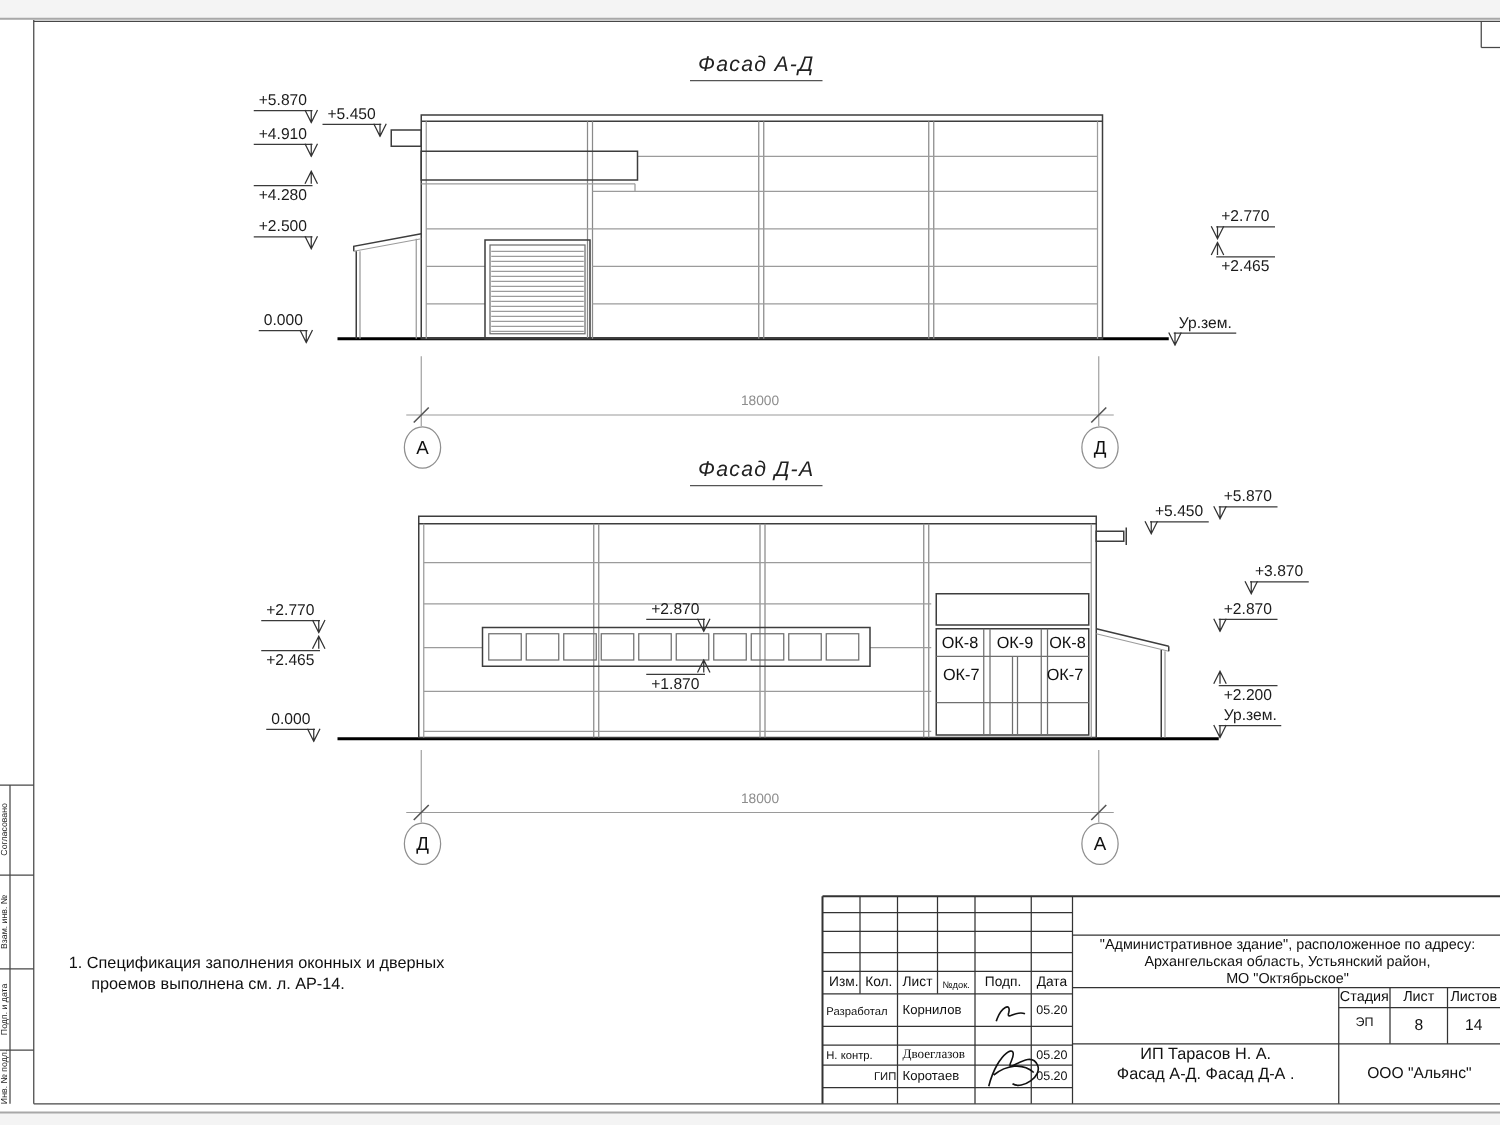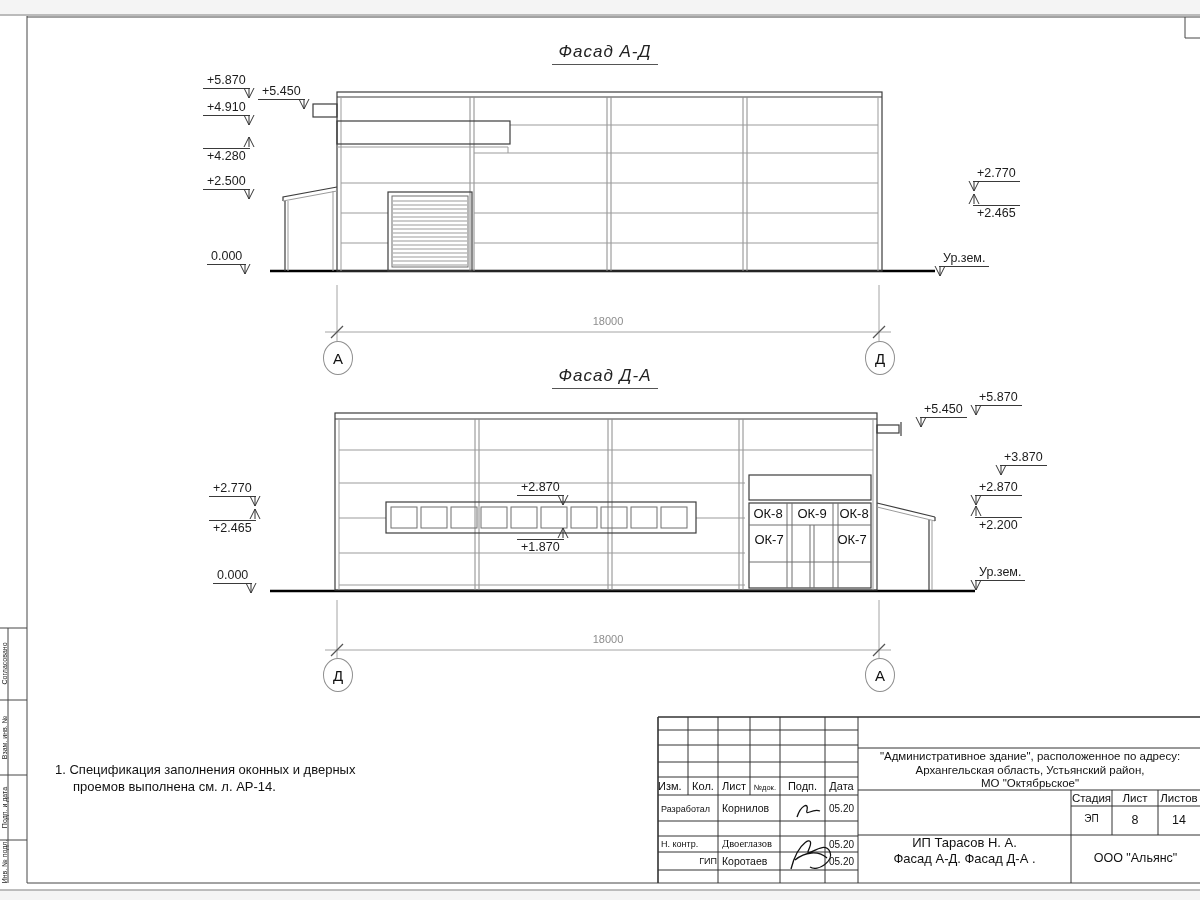--- a/index.html
+++ b/index.html
@@ -260,21 +260,21 @@
         </svg></div>
       <div class="emark down aleft" style="left:920px;top:403px;"><span class="lbl">+5.450</span><svg viewBox="0 0 14 12">
           <path d="M2,1 L7,11 L12,1 M7,1 L7,11" stroke="#333" fill="none" stroke-width="1"></path>
         </svg></div>
       <div class="emark down aleft" style="left:975px;top:451px;margin-left:25px;"><span class="lbl">+3.870</span><svg viewBox="0 0 14 12">
           <path d="M2,1 L7,11 L12,1 M7,1 L7,11" stroke="#333" fill="none" stroke-width="1"></path>
         </svg></div>
       <div class="emark down aleft" style="left:975px;top:481px;"><span class="lbl">+2.870</span><svg viewBox="0 0 14 12">
           <path d="M2,1 L7,11 L12,1 M7,1 L7,11" stroke="#333" fill="none" stroke-width="1"></path>
         </svg></div>
-      <div class="emark up aleft" style="left:975px;top:517px;"><span class="lbl">+2.200</span><svg viewBox="0 0 14 12">
+      <div class="emark up aleft" style="left:975px;top:548px;"><span class="lbl">+2.200</span><svg viewBox="0 0 14 12">
           <path d="M2,11 L7,1 L12,11 M7,1 L7,11" stroke="#333" fill="none" stroke-width="1"></path>
         </svg></div>
       <div class="emark down aleft" style="left:975px;top:566px;"><span class="lbl">Ур.зем.</span><svg viewBox="0 0 14 12">
           <path d="M2,1 L7,11 L12,1 M7,1 L7,11" stroke="#333" fill="none" stroke-width="1"></path>
         </svg></div>
       <div class="axis" style="left:323px;top:658px;">Д</div>
       <div class="axis" style="left:865px;top:658px;">А</div>
       <div class="dim-text" style="left:578px;top:633px;">18000</div>
       <div class="win-label" style="left:746px;top:506px;">ОК-8</div>
       <div class="win-label" style="left:790px;top:506px;">ОК-9</div>
@@ -284,21 +284,21 @@
       <div class="margin-label" style="left:-26px;top:660px;width:60px;text-align:center;">Согласовано</div>
       <div class="margin-label" style="left:-26px;top:733.5px;width:60px;text-align:center;">Взам. инв. №</div>
       <div class="margin-label" style="left:-26px;top:803.5px;width:60px;text-align:center;">Подп. и дата</div>
       <div class="margin-label" style="left:-26px;top:857.5px;width:60px;text-align:center;">Инв. № подл.</div>
     </div>
 
   <div class="tb-text" style="left:860px;top:750px;width:340px;font-size:11.5px;">"Административное здание", расположенное по адресу:</div>
   <div class="tb-text" style="left:860px;top:764px;width:340px;font-size:11.5px;">Архангельская область, Устьянский район,</div>
   <div class="tb-text" style="left:860px;top:777px;width:340px;font-size:11.5px;">МО "Октябрьское"</div>
 
-  <div class="tb-text" style="left:658px;top:780px;width:20px;font-size:11px;">Изм.</div>
+  <div class="tb-text" style="left:658px;top:780px;width:34px;font-size:11px;">Изм.</div>
   <div class="tb-text" style="left:688px;top:780px;width:30px;font-size:11px;">Кол.</div>
   <div class="tb-text" style="left:718px;top:780px;width:32px;font-size:11px;">Лист</div>
   <div class="tb-text" style="left:750px;top:783px;width:30px;font-size:7.5px;">№док.</div>
   <div class="tb-text" style="left:780px;top:780px;width:45px;font-size:11px;">Подп.</div>
   <div class="tb-text" style="left:825px;top:780px;width:33px;font-size:11px;">Дата</div>
 
   <div class="tb-text" style="left:661px;top:804px;width:56px;font-size:9px;text-align:left;">Разработал</div>
   <div class="tb-text" style="left:722px;top:802px;width:58px;font-size:10.5px;text-align:left;">Корнилов</div>
   <div class="tb-text" style="left:825px;top:803px;width:33px;font-size:10px;">05.20</div>
 

